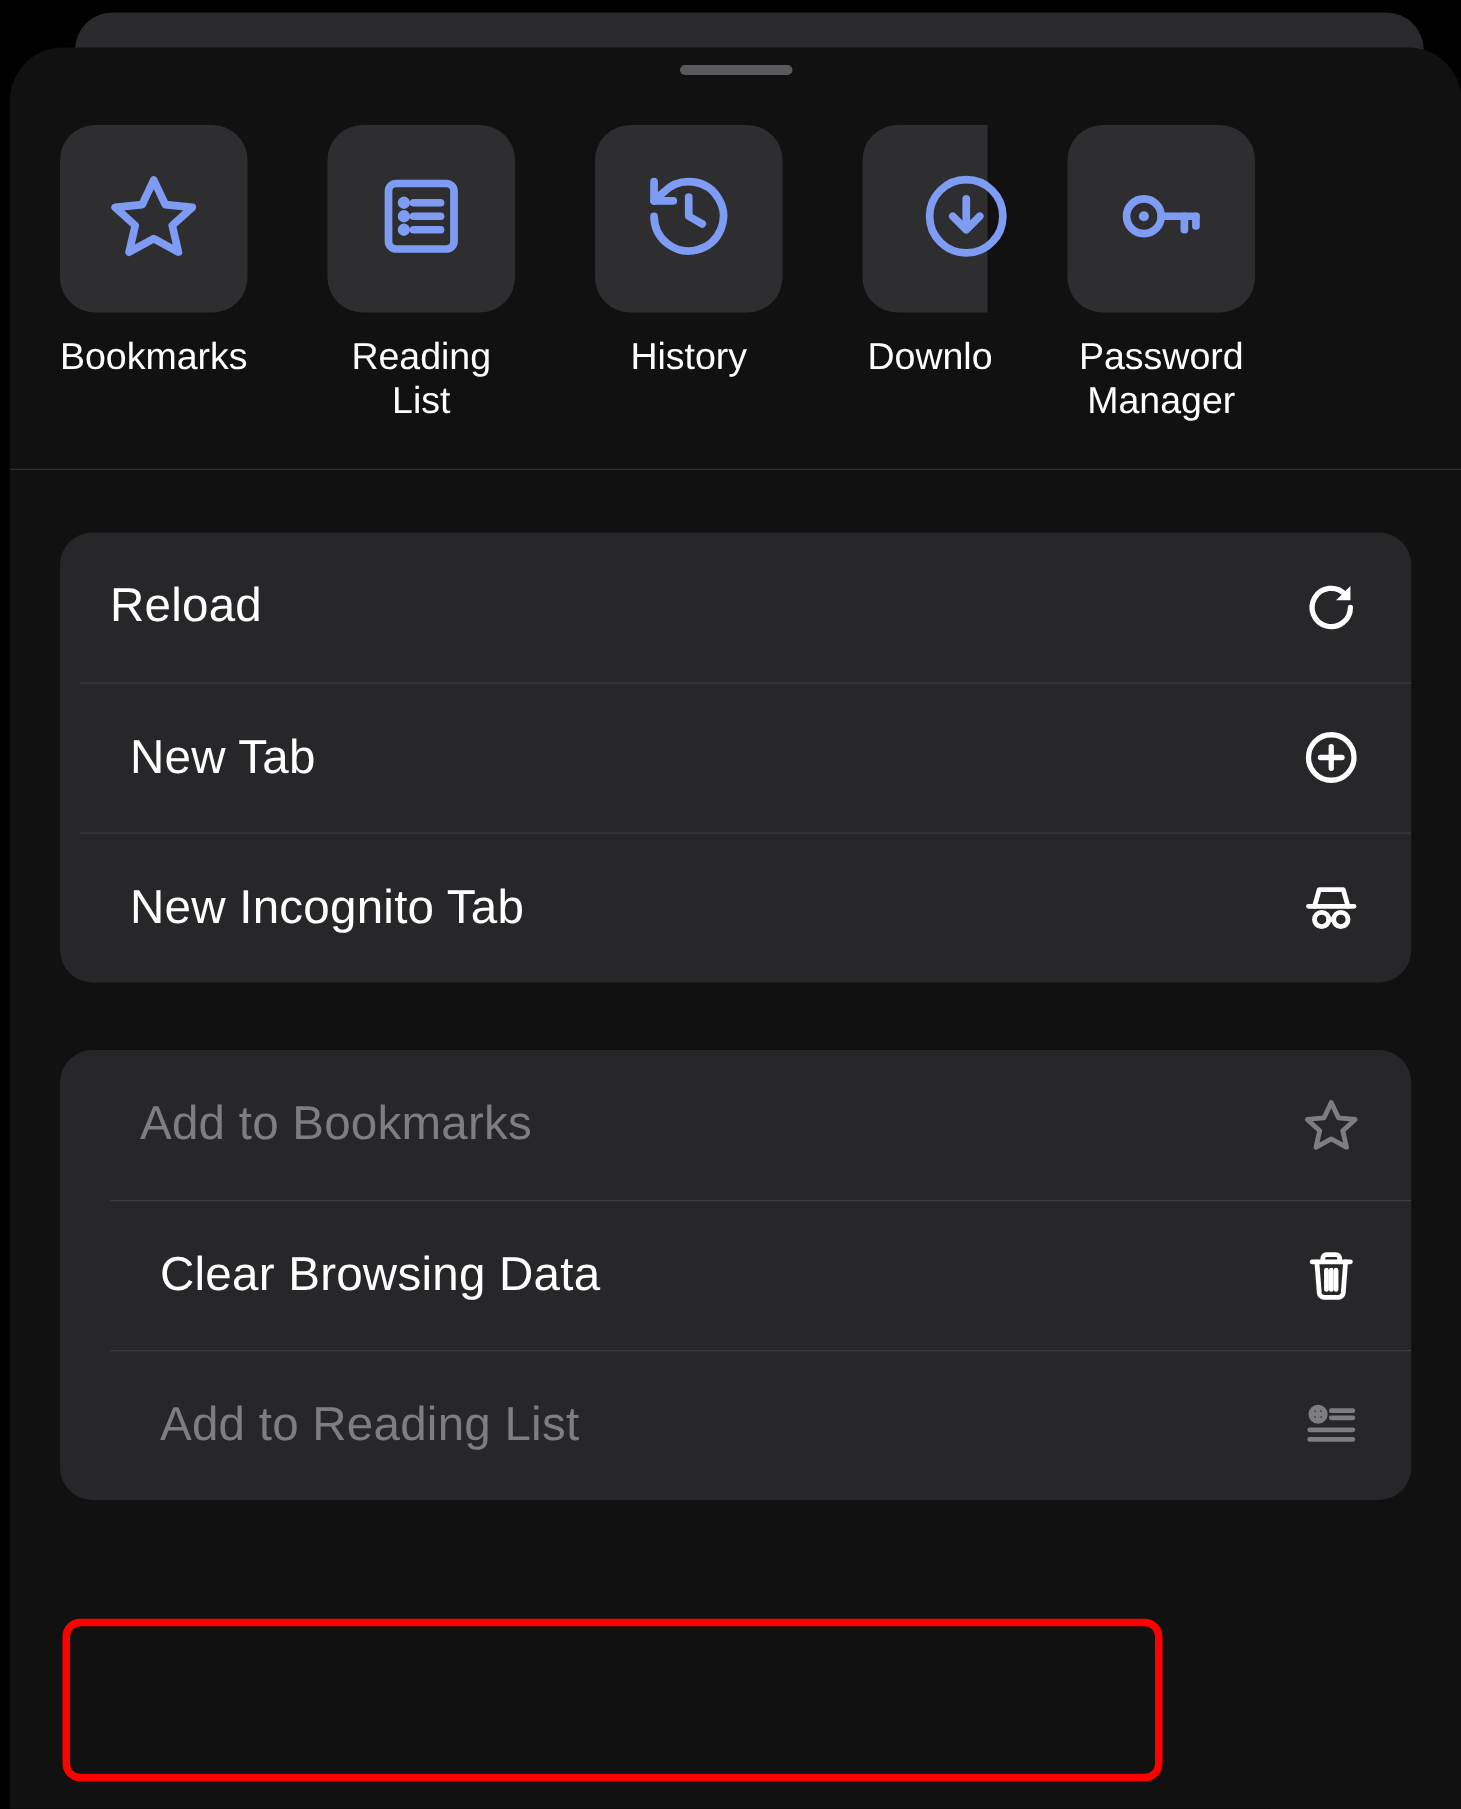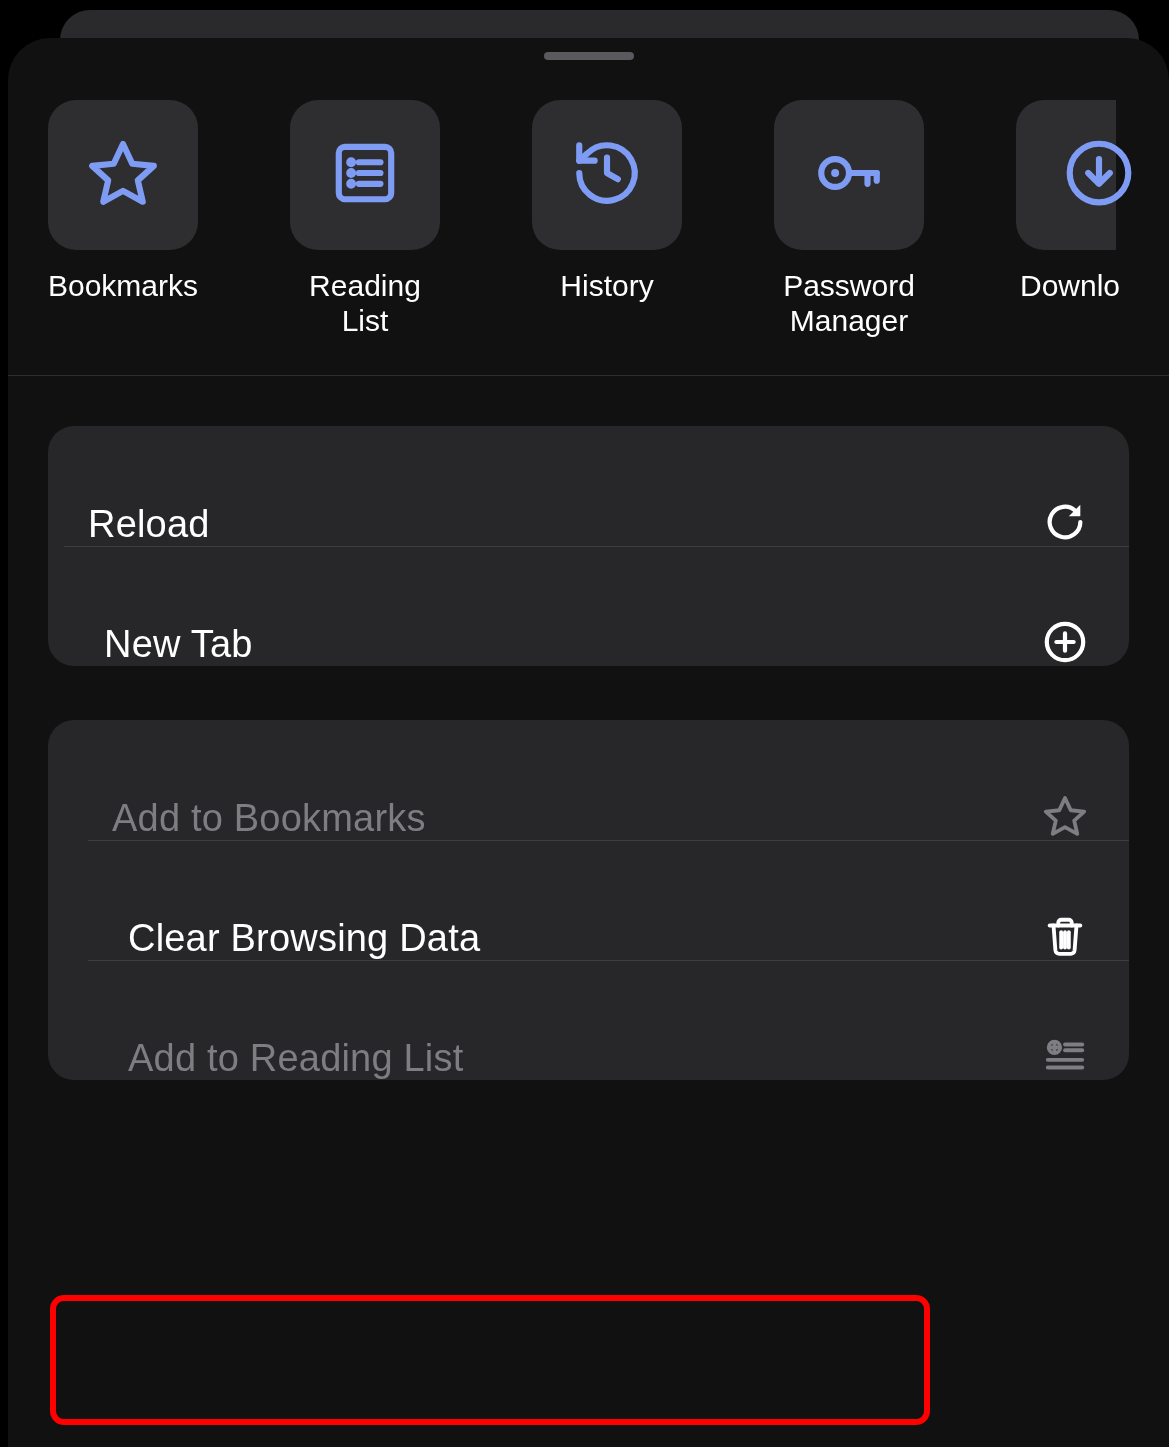--- a/index.html
+++ b/index.html
@@ -25,21 +25,21 @@
     overflow: hidden;
   }
   .grabber {
     width: 90px; height: 8px;
     background: #5a5a5e;
     border-radius: 4px;
     margin: 14px auto 0 auto;
   }
   .top-row {
     display: flex;
-    gap: 92px;
+    gap: 64px;
     padding: 40px 0 36px 40px;
     overflow: hidden;
     border-bottom: 1px solid #2d2d2f;
   }
   .top-item {
     display: flex;
     flex-direction: column;
     align-items: center;
     gap: 18px;
     flex: 0 0 auto;
@@ -75,21 +75,21 @@
   .groups { padding: 50px 40px 0 40px; }
   .group {
     background: #272729;
     border-radius: 26px;
     margin-bottom: 54px;
     overflow: hidden;
     position: relative;
   }
   .row {
     display: flex;
-    align-items: flex-end;
+    align-items: center;
     justify-content: space-between;
     height: 120px;
     padding: 0 40px;
     position: relative;
   }
   .row + .row { border-top: 1px solid #3d3d3f; margin-left: 16px; }
   .row-disabled .row-label { color: #7d7d82; }
   .row-disabled .row-icon svg { stroke: #7d7d82; fill: none; }
   .row-label {
     font-size: 38px;
@@ -151,49 +151,49 @@
           <svg viewBox="0 0 24 24" fill="none" stroke="#7f9cf5" stroke-width="2" stroke-linecap="round" stroke-linejoin="round">
             <path d="M3 12a9 9 0 1 0 2.64-6.36L3 8"></path>
             <polyline points="3 3 3 8 8 8"></polyline>
             <polyline points="12 7 12 12 15.5 14"></polyline>
           </svg>
         </span>
       </div>
       <div class="top-label">History</div>
     </div>
 
+    <div class="top-item top-item-partial">
+      <div class="tile tile-partial">
+        <span>
+          <svg viewBox="0 0 24 24" fill="none" stroke="#7f9cf5" stroke-width="2" stroke-linecap="round" stroke-linejoin="round" style="width:74px;height:74px">
+            <circle cx="12" cy="12" r="9.5"></circle>
+            <line x1="12" y1="7.5" x2="12" y2="15"></line>
+            <polyline points="8.5 12 12 15.5 15.5 12"></polyline>
+          </svg>
+        </span>
+      </div>
+      <div class="top-label">Downlo</div>
+    </div>
+
     <div class="top-item">
       <div class="tile">
         <span>
           <svg viewBox="0 0 24 24" fill="none" stroke="#7f9cf5" stroke-width="2" stroke-linecap="round" stroke-linejoin="round">
             <circle cx="7.5" cy="12" r="4.5"></circle>
             <circle cx="7.5" cy="12" r="1.3" fill="#7f9cf5" stroke="none"></circle>
             <line x1="12" y1="12" x2="21" y2="12"></line>
             <line x1="18" y1="12" x2="18" y2="15.5"></line>
             <line x1="21" y1="12" x2="21" y2="14.5"></line>
           </svg>
         </span>
       </div>
       <div class="top-label">Password
 Manager</div>
     </div>
 
-    <div class="top-item top-item-partial">
-      <div class="tile tile-partial">
-        <span>
-          <svg viewBox="0 0 24 24" fill="none" stroke="#7f9cf5" stroke-width="2" stroke-linecap="round" stroke-linejoin="round" style="width:74px;height:74px">
-            <circle cx="12" cy="12" r="9.5"></circle>
-            <line x1="12" y1="7.5" x2="12" y2="15"></line>
-            <polyline points="8.5 12 12 15.5 15.5 12"></polyline>
-          </svg>
-        </span>
-      </div>
-      <div class="top-label">Downlo</div>
-    </div>
-
   </div>
 
   <div class="groups">
 
     <div class="group">
       <div class="row">
         <span class="row-label">Reload</span>
         <span class="row-icon">
           <svg viewBox="0 0 24 24" fill="none" stroke="#fff" stroke-width="2.2" stroke-linecap="round" stroke-linejoin="round">
             <path d="M20 12a8 8 0 1 1-2.34-5.66"></path>
@@ -201,20 +201,32 @@
           </svg>
         </span>
       </div>
       <div class="row">
         <span class="row-label">New Tab</span>
         <span class="row-icon">
           <svg viewBox="0 0 24 24" fill="none" stroke="#fff" stroke-width="2.2" stroke-linecap="round" stroke-linejoin="round">
             <circle cx="12" cy="12" r="9.5"></circle>
             <line x1="12" y1="7.5" x2="12" y2="16.5"></line>
             <line x1="7.5" y1="12" x2="16.5" y2="12"></line>
+          </svg>
+        </span>
+      </div>
+      <div class="row">
+        <span class="row-label">New Incognito Tab</span>
+        <span class="row-icon">
+          <svg viewBox="0 0 24 24" fill="none" stroke="#fff" stroke-width="2" stroke-linecap="round" stroke-linejoin="round">
+            <path d="M5 11.5 7 4.5h10l2 7"></path>
+            <line x1="2.5" y1="11.5" x2="21.5" y2="11.5"></line>
+            <circle cx="8" cy="17" r="3"></circle>
+            <circle cx="16" cy="17" r="3"></circle>
+            <line x1="11" y1="17" x2="13" y2="17"></line>
           </svg>
         </span>
       </div>
     </div>
 
     <div class="group" style="position:relative;padding-left:24px;">
       <div class="row row-disabled">
         <span class="row-label">Add to Bookmarks</span>
         <span class="row-icon">
           <svg viewBox="0 0 24 24" fill="none" stroke="#7d7d82" stroke-width="2" stroke-linejoin="round" stroke-linecap="round">

